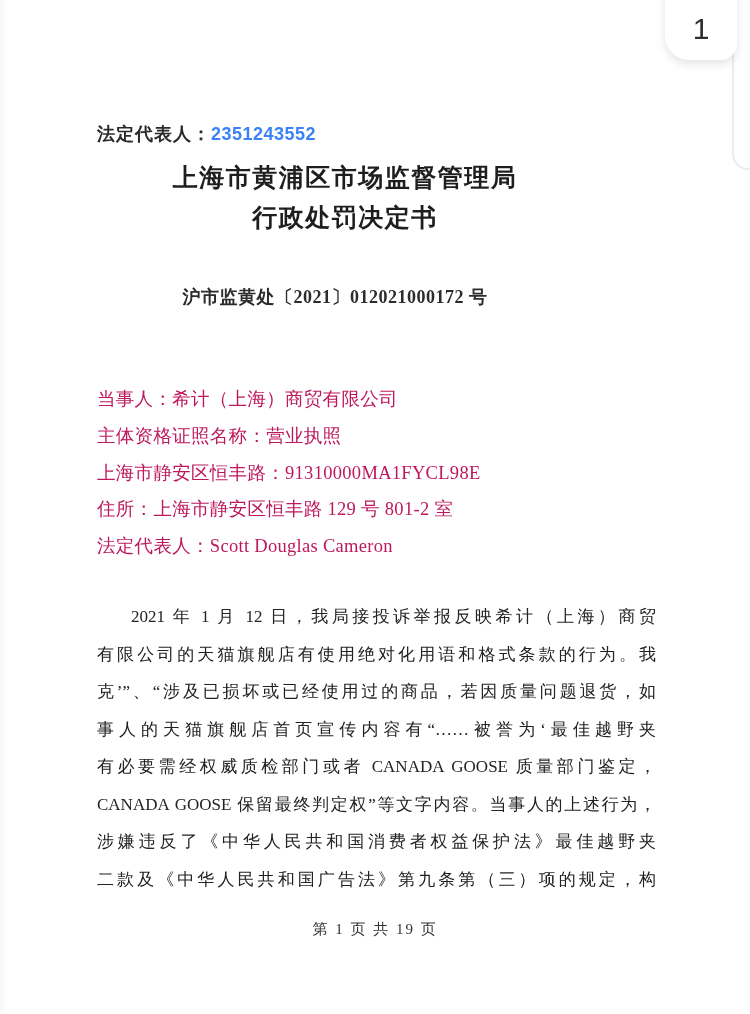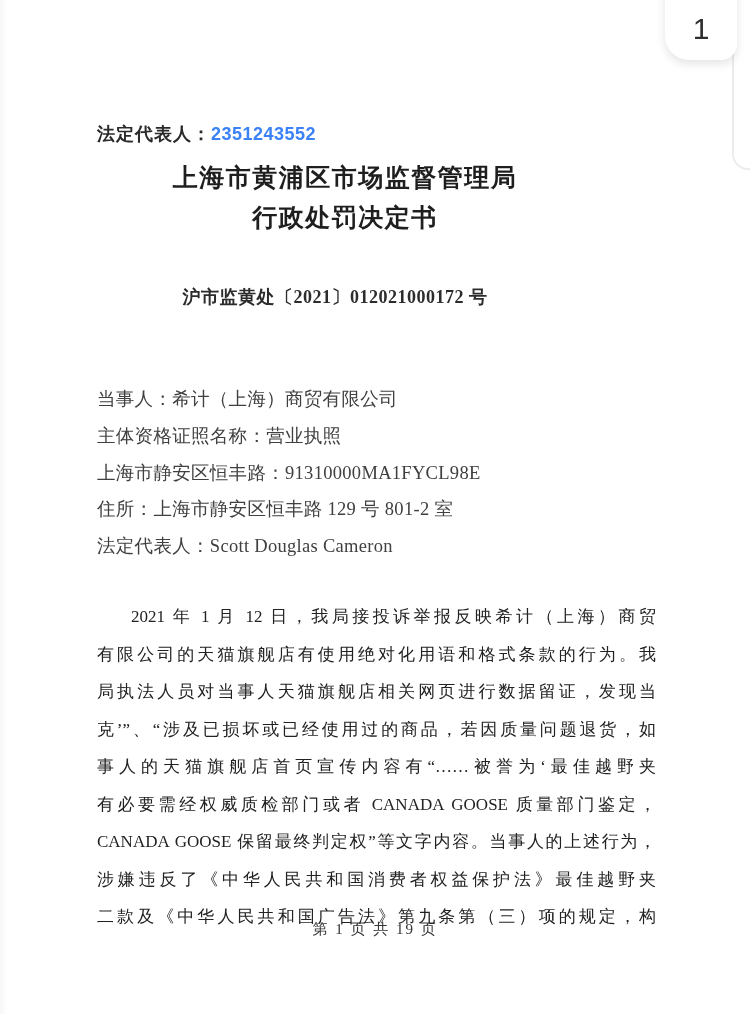--- a/index.html
+++ b/index.html
@@ -100,21 +100,21 @@
     font-weight: 600;
     letter-spacing: 0.5px;
     color: #2c2c2c;
   }
   .party-block {
     position: absolute;
     left: 97px;
     top: 381px;
     width: 560px;
     font-size: 18.5px;
-    color: #404040;
+    color: #be185d;
     font-weight: 500;
     letter-spacing: 0.3px;
   }
   .party-block .pline {
     height: 36.8px;
     line-height: 36.8px;
     white-space: nowrap;
   }
   .body-block {
     position: absolute;
@@ -169,21 +169,20 @@
     <div class="pline">当事人：希计（上海）商贸有限公司</div>
     <div class="pline">主体资格证照名称：营业执照</div>
     <div class="pline">上海市静安区恒丰路：91310000MA1FYCL98E</div>
     <div class="pline">住所：上海市静安区恒丰路 129 号 801-2 室</div>
     <div class="pline">法定代表人：Scott Douglas Cameron</div>
   </div>
 
   <div class="body-block">
     <div class="bline indent">2021 年 1 月 12 日，我局接投诉举报反映希计（上海）商贸</div>
     <div class="bline">有限公司的天猫旗舰店有使用绝对化用语和格式条款的行为。我</div>
-    <div class="bline">局执法人员对当事人天猫旗舰店相关网页进行数据留证，发现当</div>
     <div class="bline">克’”、“涉及已损坏或已经使用过的商品，若因质量问题退货，如</div>
     <div class="bline">事人的天猫旗舰店首页宣传内容有“……被誉为‘最佳越野夹</div>
     <div class="bline">有必要需经权威质检部门或者 CANADA GOOSE 质量部门鉴定，</div>
     <div class="bline">CANADA GOOSE 保留最终判定权”等文字内容。当事人的上述行为，</div>
     <div class="bline">涉嫌违反了《中华人民共和国消费者权益保护法》最佳越野夹</div>
     <div class="bline">二款及《中华人民共和国广告法》第九条第（三）项的规定，构</div>
   </div>
 
   <div class="page-footer">第 1 页 共 19 页</div>
 

